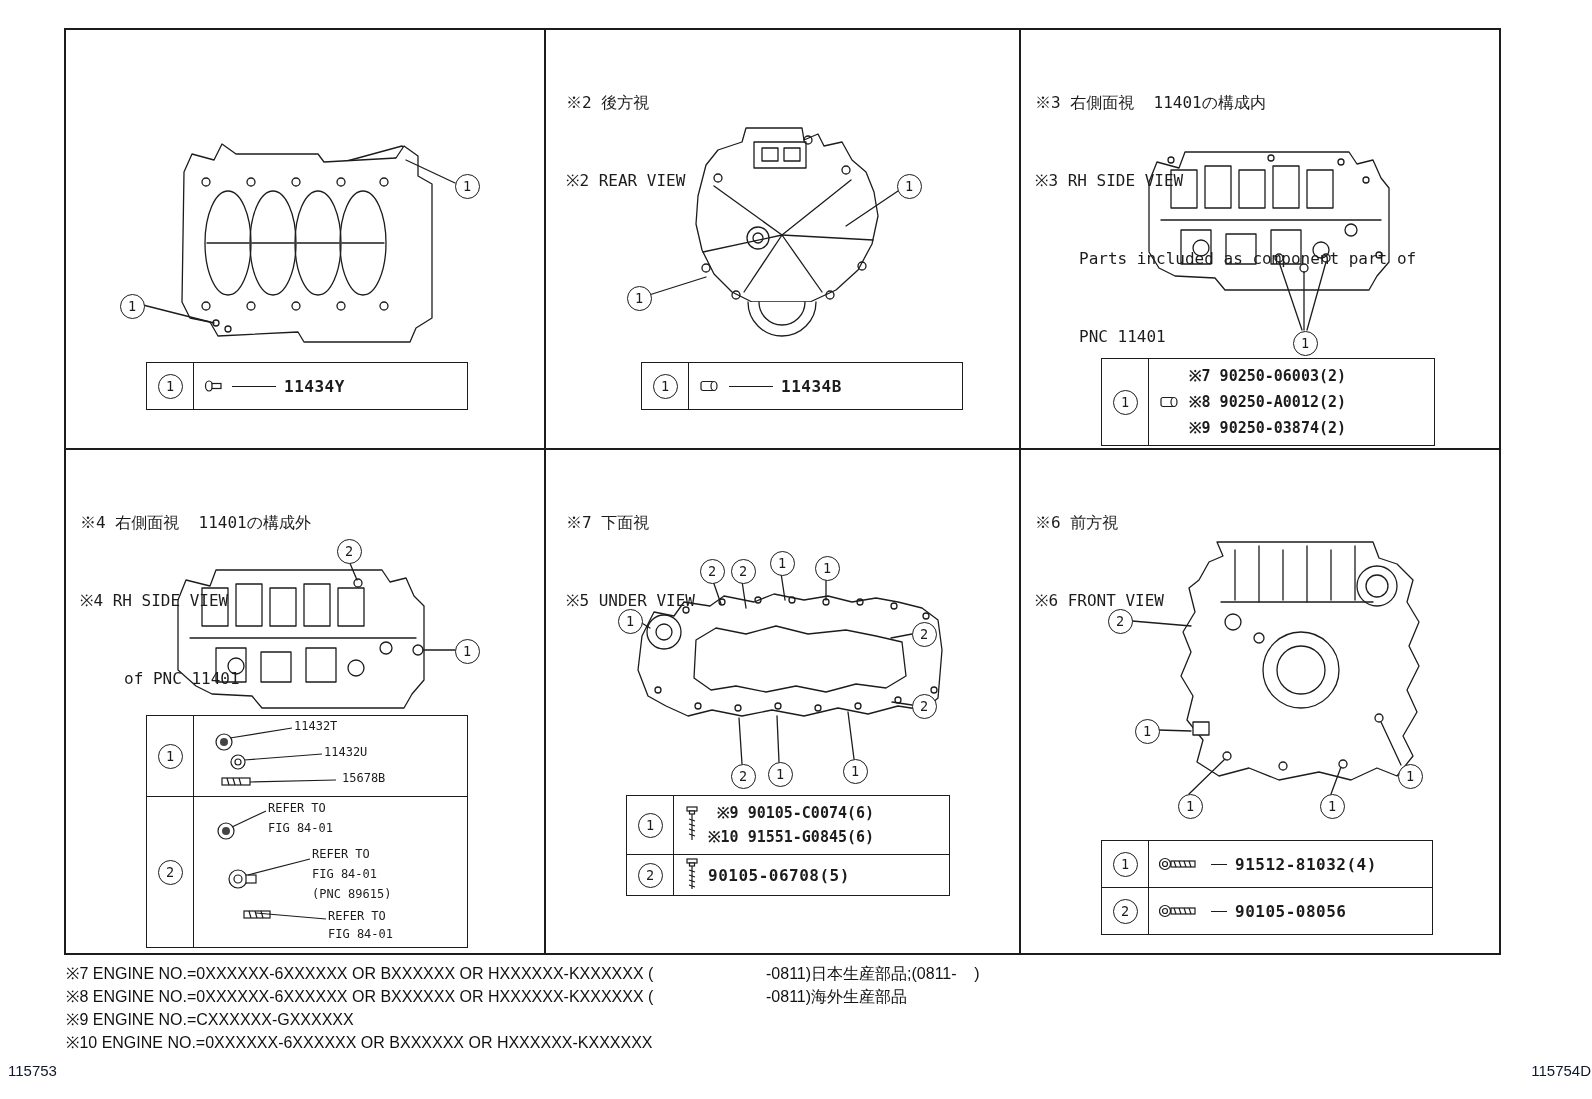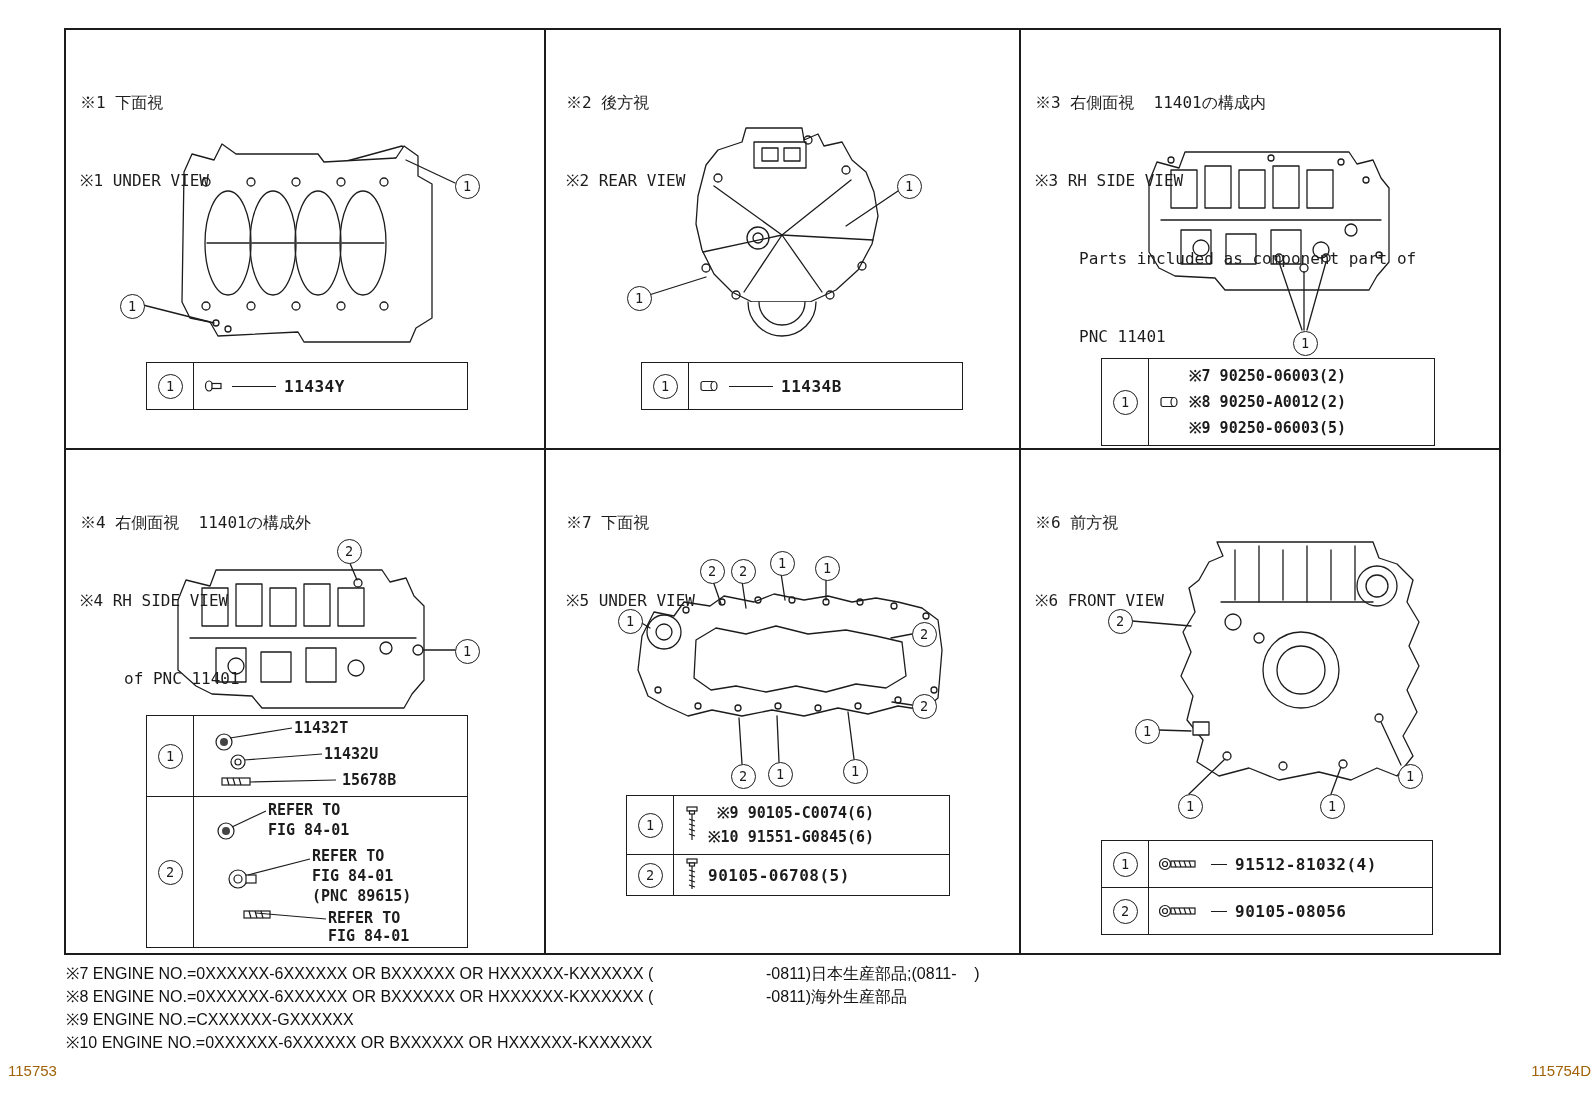--- a/index.html
+++ b/index.html
@@ -41,40 +41,36 @@
   .pt-row { display:flex; }
   .pt-row + .pt-row { border-top:1.5px solid #1c1c1c; }
   .pt-num { width:46px; border-right:1.5px solid #1c1c1c; display:flex; align-items:center; justify-content:center; flex-shrink:0; }
   .pt-body { flex:1; display:flex; align-items:center; padding:0 10px; gap:8px; position:relative; }
   .part-no { font-weight:bold; font-size:16px; letter-spacing:0.5px; white-space:nowrap; }
   .pt-lines { display:flex; flex-direction:column; }
   .pt-lines span { font-weight:bold; font-size:15px; line-height:26px; white-space:nowrap;text-align:right; }
   .dash { display:inline-block; width:44px; height:0; border-top:1.4px solid #1c1c1c; }
   .part-icon { flex-shrink:0; fill:none; stroke:#1c1c1c; stroke-width:1.2; }
   .rowicons { position:absolute; left:0; top:0; fill:none; stroke:#1c1c1c; stroke-width:1.2; }
-  .plabel { position:absolute; font-weight:bold; font-size:15px; white-space:nowrap; }
+  .plabel { position:absolute; font-weight:normal; font-size:12px; white-space:nowrap; }
 
   .footnotes { position:absolute; left:66px; top:962px; font-family:"Liberation Sans", sans-serif; font-size:16px; line-height:23px; color:#111; z-index:2; }
   .fn-line { display:flex; white-space:pre; }
   .fn-left { width:700px; flex-shrink:0; }
 
-  .docnum { position:absolute; top:1062px; font-family:"Liberation Sans", sans-serif; font-size:15px; color:#a16207; }
+  .docnum { position:absolute; top:1062px; font-family:"Liberation Sans", sans-serif; font-size:15px; color:#0f172a; }
   .docnum.left { left:8px; }
   .docnum.right { right:1px; }
 </style>
 </head>
 <body>
 
 <div class="grid">
 
   <section class="panel">
-    <div class="hdr">
-      <div>※1 下面視</div>
-      <div>※1 UNDER VIEW</div>
-    </div>
     <svg class="draw" width="480" height="420" viewBox="0 0 480 420">
       <polygon points="248,140 336,116 344,124 252,150" fill="#fff"></polygon>
       <path d="M118,142 L126,124 L148,130 L156,114 L170,124 L252,124 L258,132 L330,128 L338,116 L352,126 L352,146 L366,154 L366,288 L350,298 L344,312 L238,312 L232,302 L152,306 L144,292 L124,288 L116,272 Z" fill="#fff"></path>
       <ellipse cx="162" cy="213" rx="23" ry="52"></ellipse>
       <ellipse cx="207" cy="213" rx="23" ry="52"></ellipse>
       <ellipse cx="252" cy="213" rx="23" ry="52"></ellipse>
       <ellipse cx="297" cy="213" rx="23" ry="52"></ellipse>
       <line x1="141" y1="213" x2="183" y2="213"></line>
       <line x1="186" y1="213" x2="228" y2="213"></line>
       <line x1="231" y1="213" x2="273" y2="213"></line>
@@ -202,21 +198,21 @@
           <span class="cnum">1</span>
         </div>
         <div class="pt-body">
           <svg class="part-icon" width="22" height="14" viewBox="0 0 22 14">
             <rect x="2" y="2.5" width="13" height="9" rx="2" fill="#fff"></rect>
               <ellipse cx="15" cy="7" rx="3" ry="4.5" fill="#fff"></ellipse>
           </svg>
           <div class="pt-lines">
             <span>※7 90250-06003(2)</span>
             <span>※8 90250-A0012(2)</span>
-            <span>※9 90250-06003(5)</span>
+            <span>※9 90250-03874(2)</span>
           </div>
         </div>
       </div>
     </div>
   </section>
 
   <section class="panel">
     <div class="hdr">
       <div>※4 右側面視  11401の構成外</div>
       <div>※4 RH SIDE VIEW</div>

